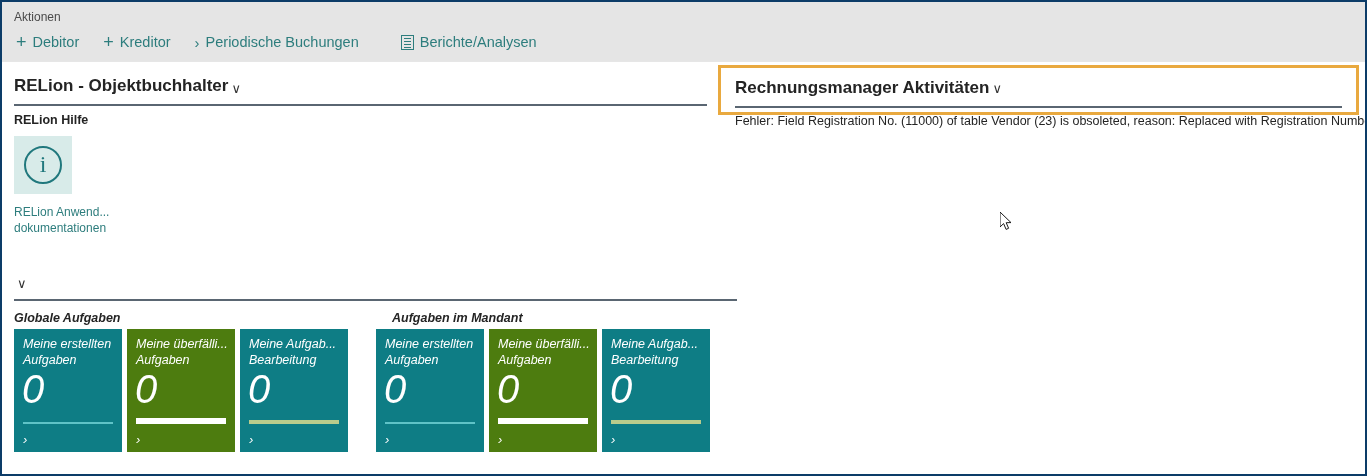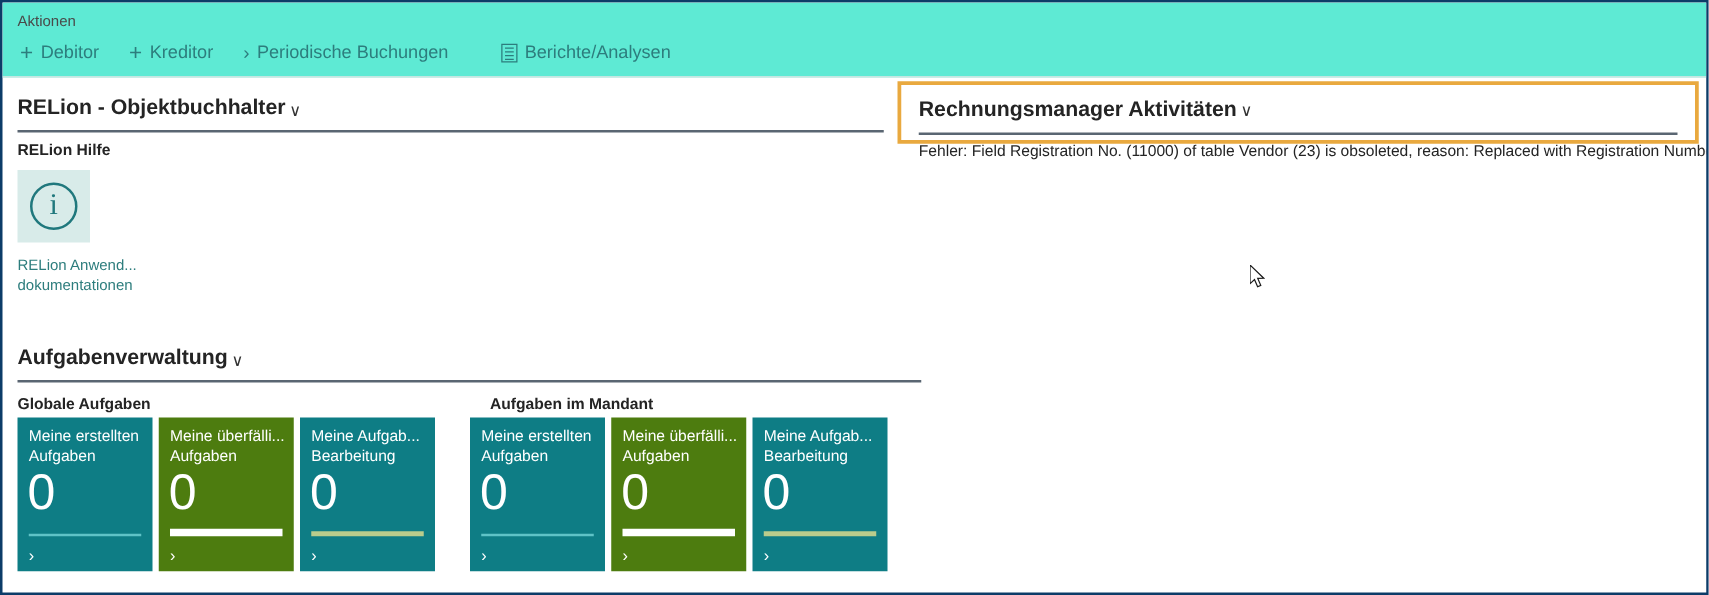--- a/index.html
+++ b/index.html
@@ -20,21 +20,21 @@
     border: 2px solid #0c3c68;
     overflow: hidden;
   }
 
   
   .ribbon {
     position: absolute;
     left: 0; top: 0;
     width: 1363px;
     height: 60px;
-    background: #5eead4;
+    background: #e5e5e5;
     border-bottom: 1px solid #e6e6e6;
   }
   .ribbon-caption {
     position: absolute;
     left: 12px; top: 8px;
     font-size: 12px;
     color: #4a4a4a;
   }
   .ribbon-actions {
     position: absolute;
@@ -144,20 +144,21 @@
     color: #2d7d7d;
     cursor: pointer;
     width: max-content;
   }
 
   
   .task-area {
     position: absolute;
     left: 0; top: 330px;
     width: 760px;
+    font-style: italic;
   }
   .group-labels { position: relative; height: 18px; }
   .group-label {
     position: absolute;
     font-size: 12.5px;
     font-weight: bold;
     color: #242424;
   }
   .tiles-row { position: relative; height: 125px; }
 
@@ -301,21 +302,20 @@
     <div class="help-link">
       <div>RELion Anwend...</div>
       <div>dokumentationen</div>
     </div>
 
   </div>
 
   <div style="position:absolute;left:0;top:260px;width:760px;">
 
     <div class="section-title">
-      <span>Aufgabenverwaltung</span>
       <span class="caret">∨</span>
     </div>
     <div class="rule" style="width:723px"></div>
 
     <div class="task-area" style="position:relative;top:10px;">
 
       <div class="group-labels">
         <div class="group-label" style="left:12px;">Globale Aufgaben</div>
         <div class="group-label" style="left:374px;margin-left:16px;">Aufgaben im Mandant</div>
       </div>

